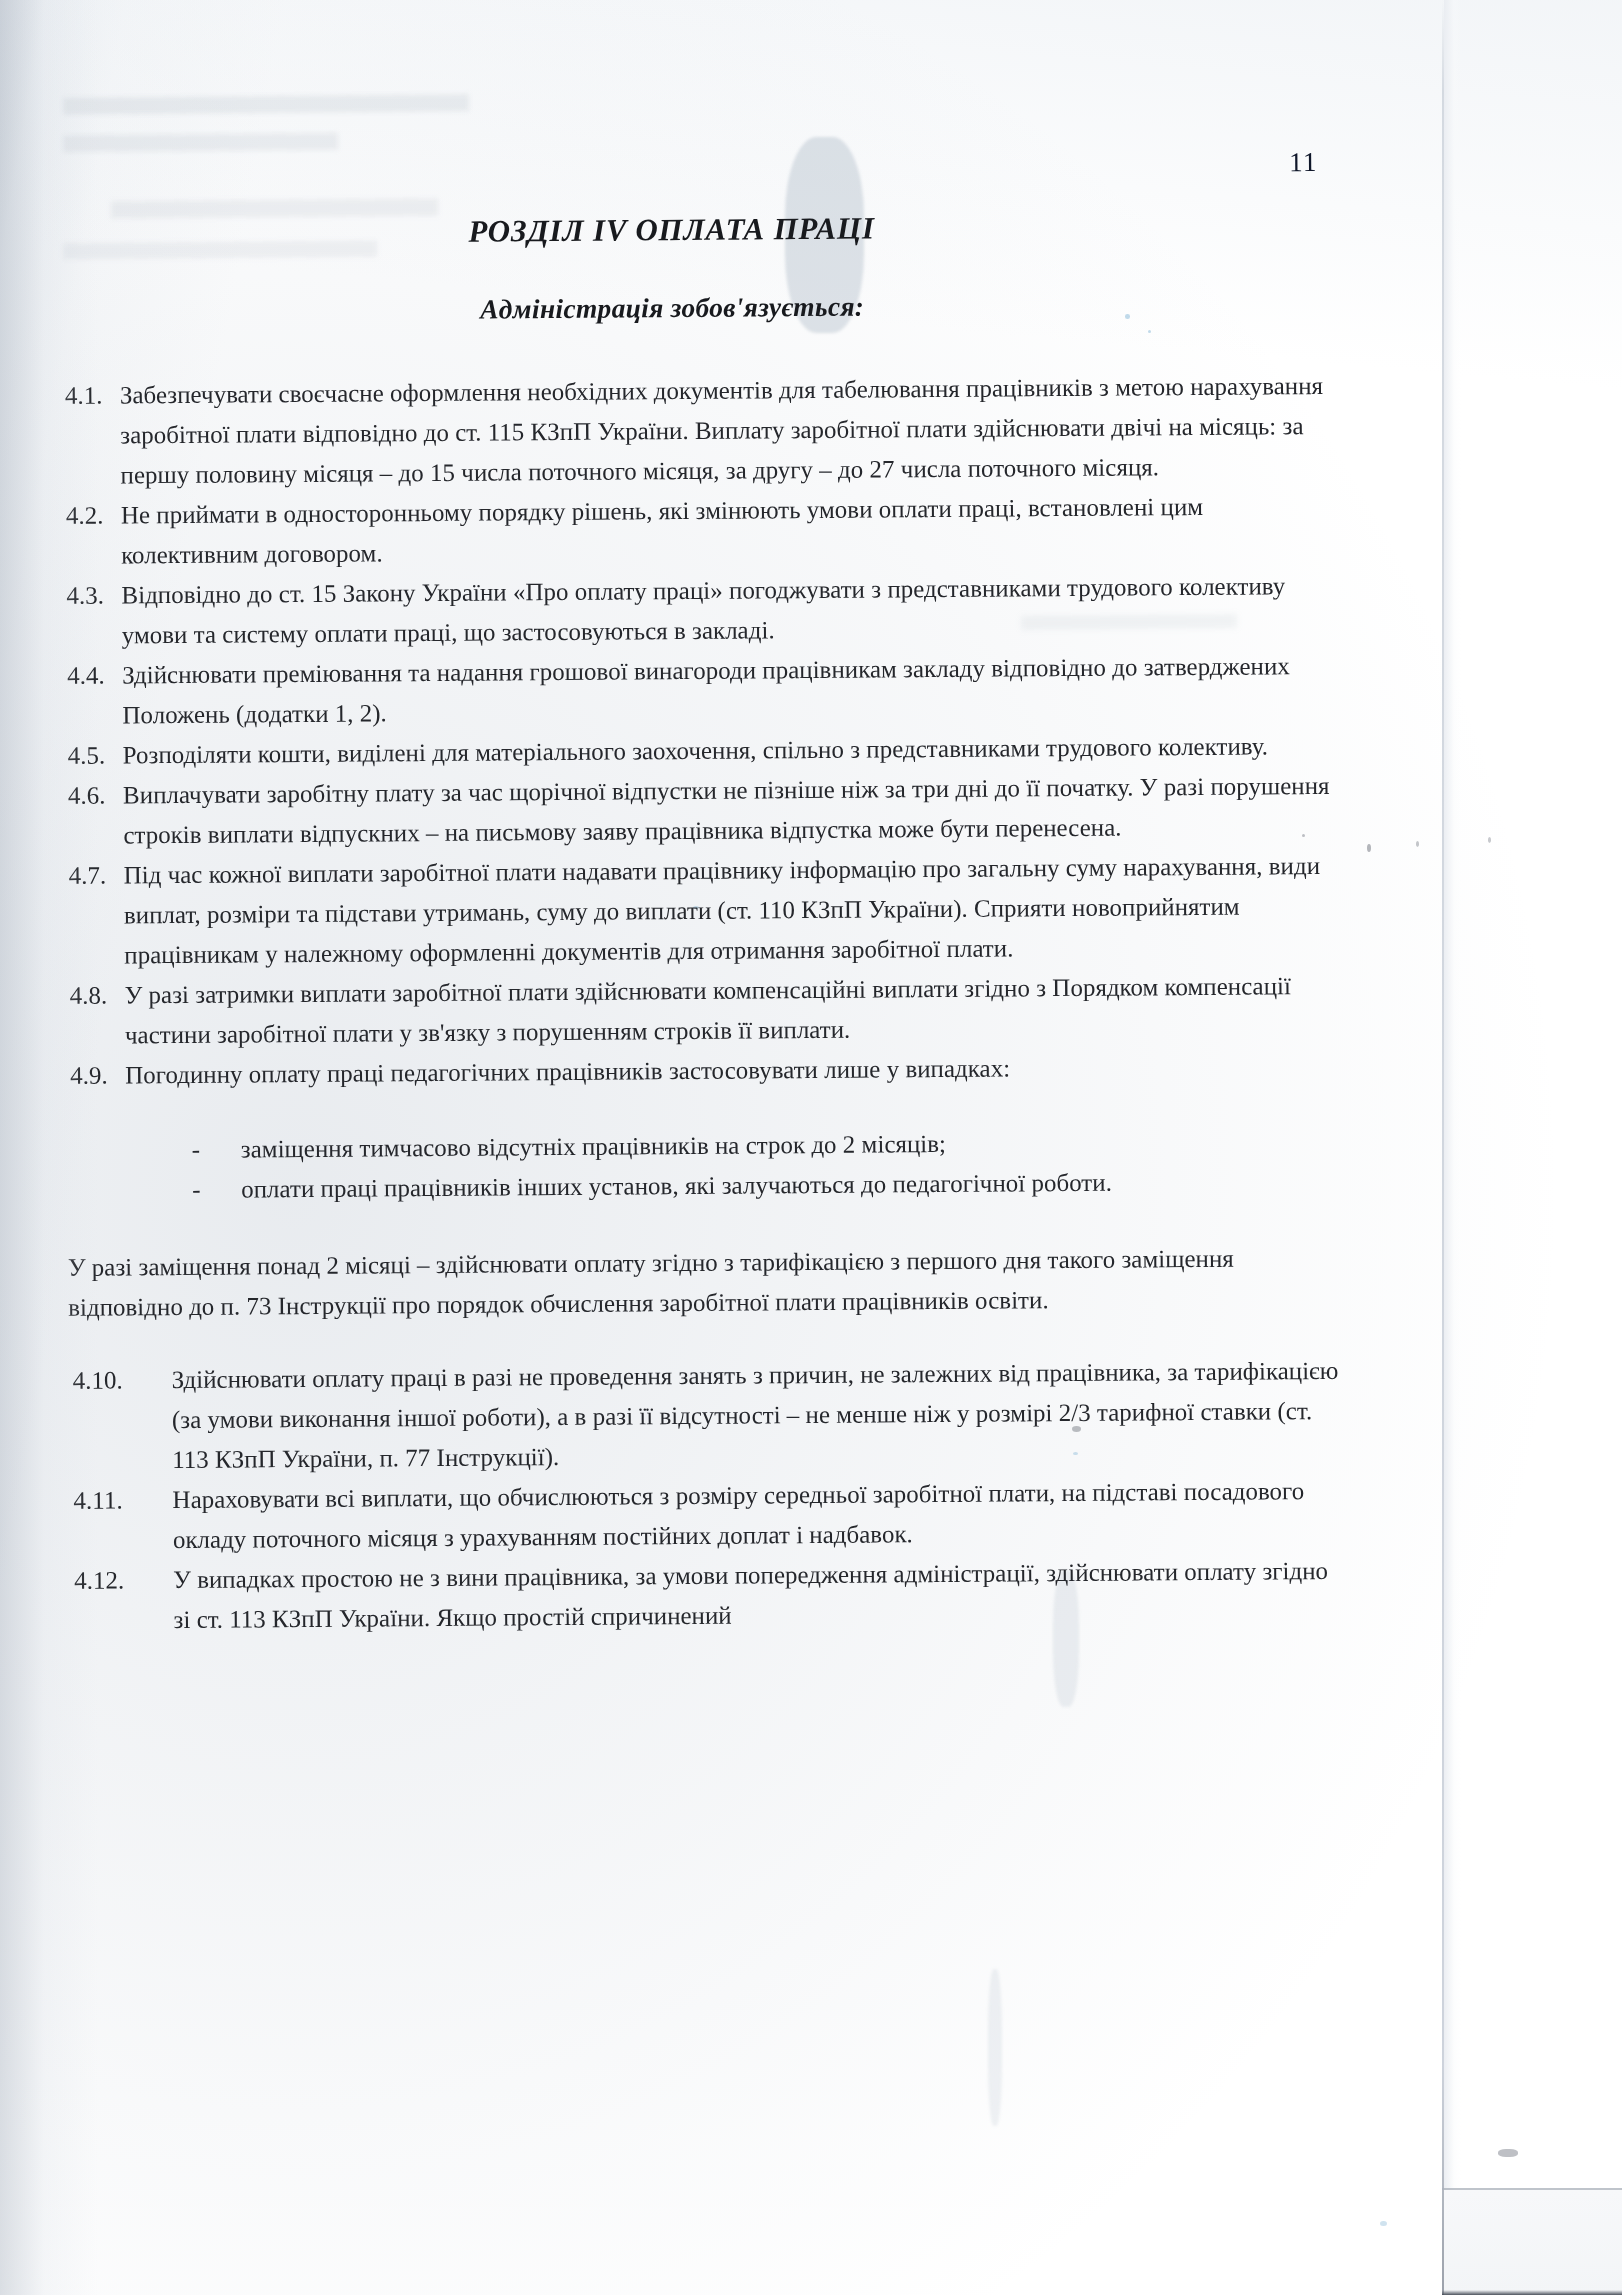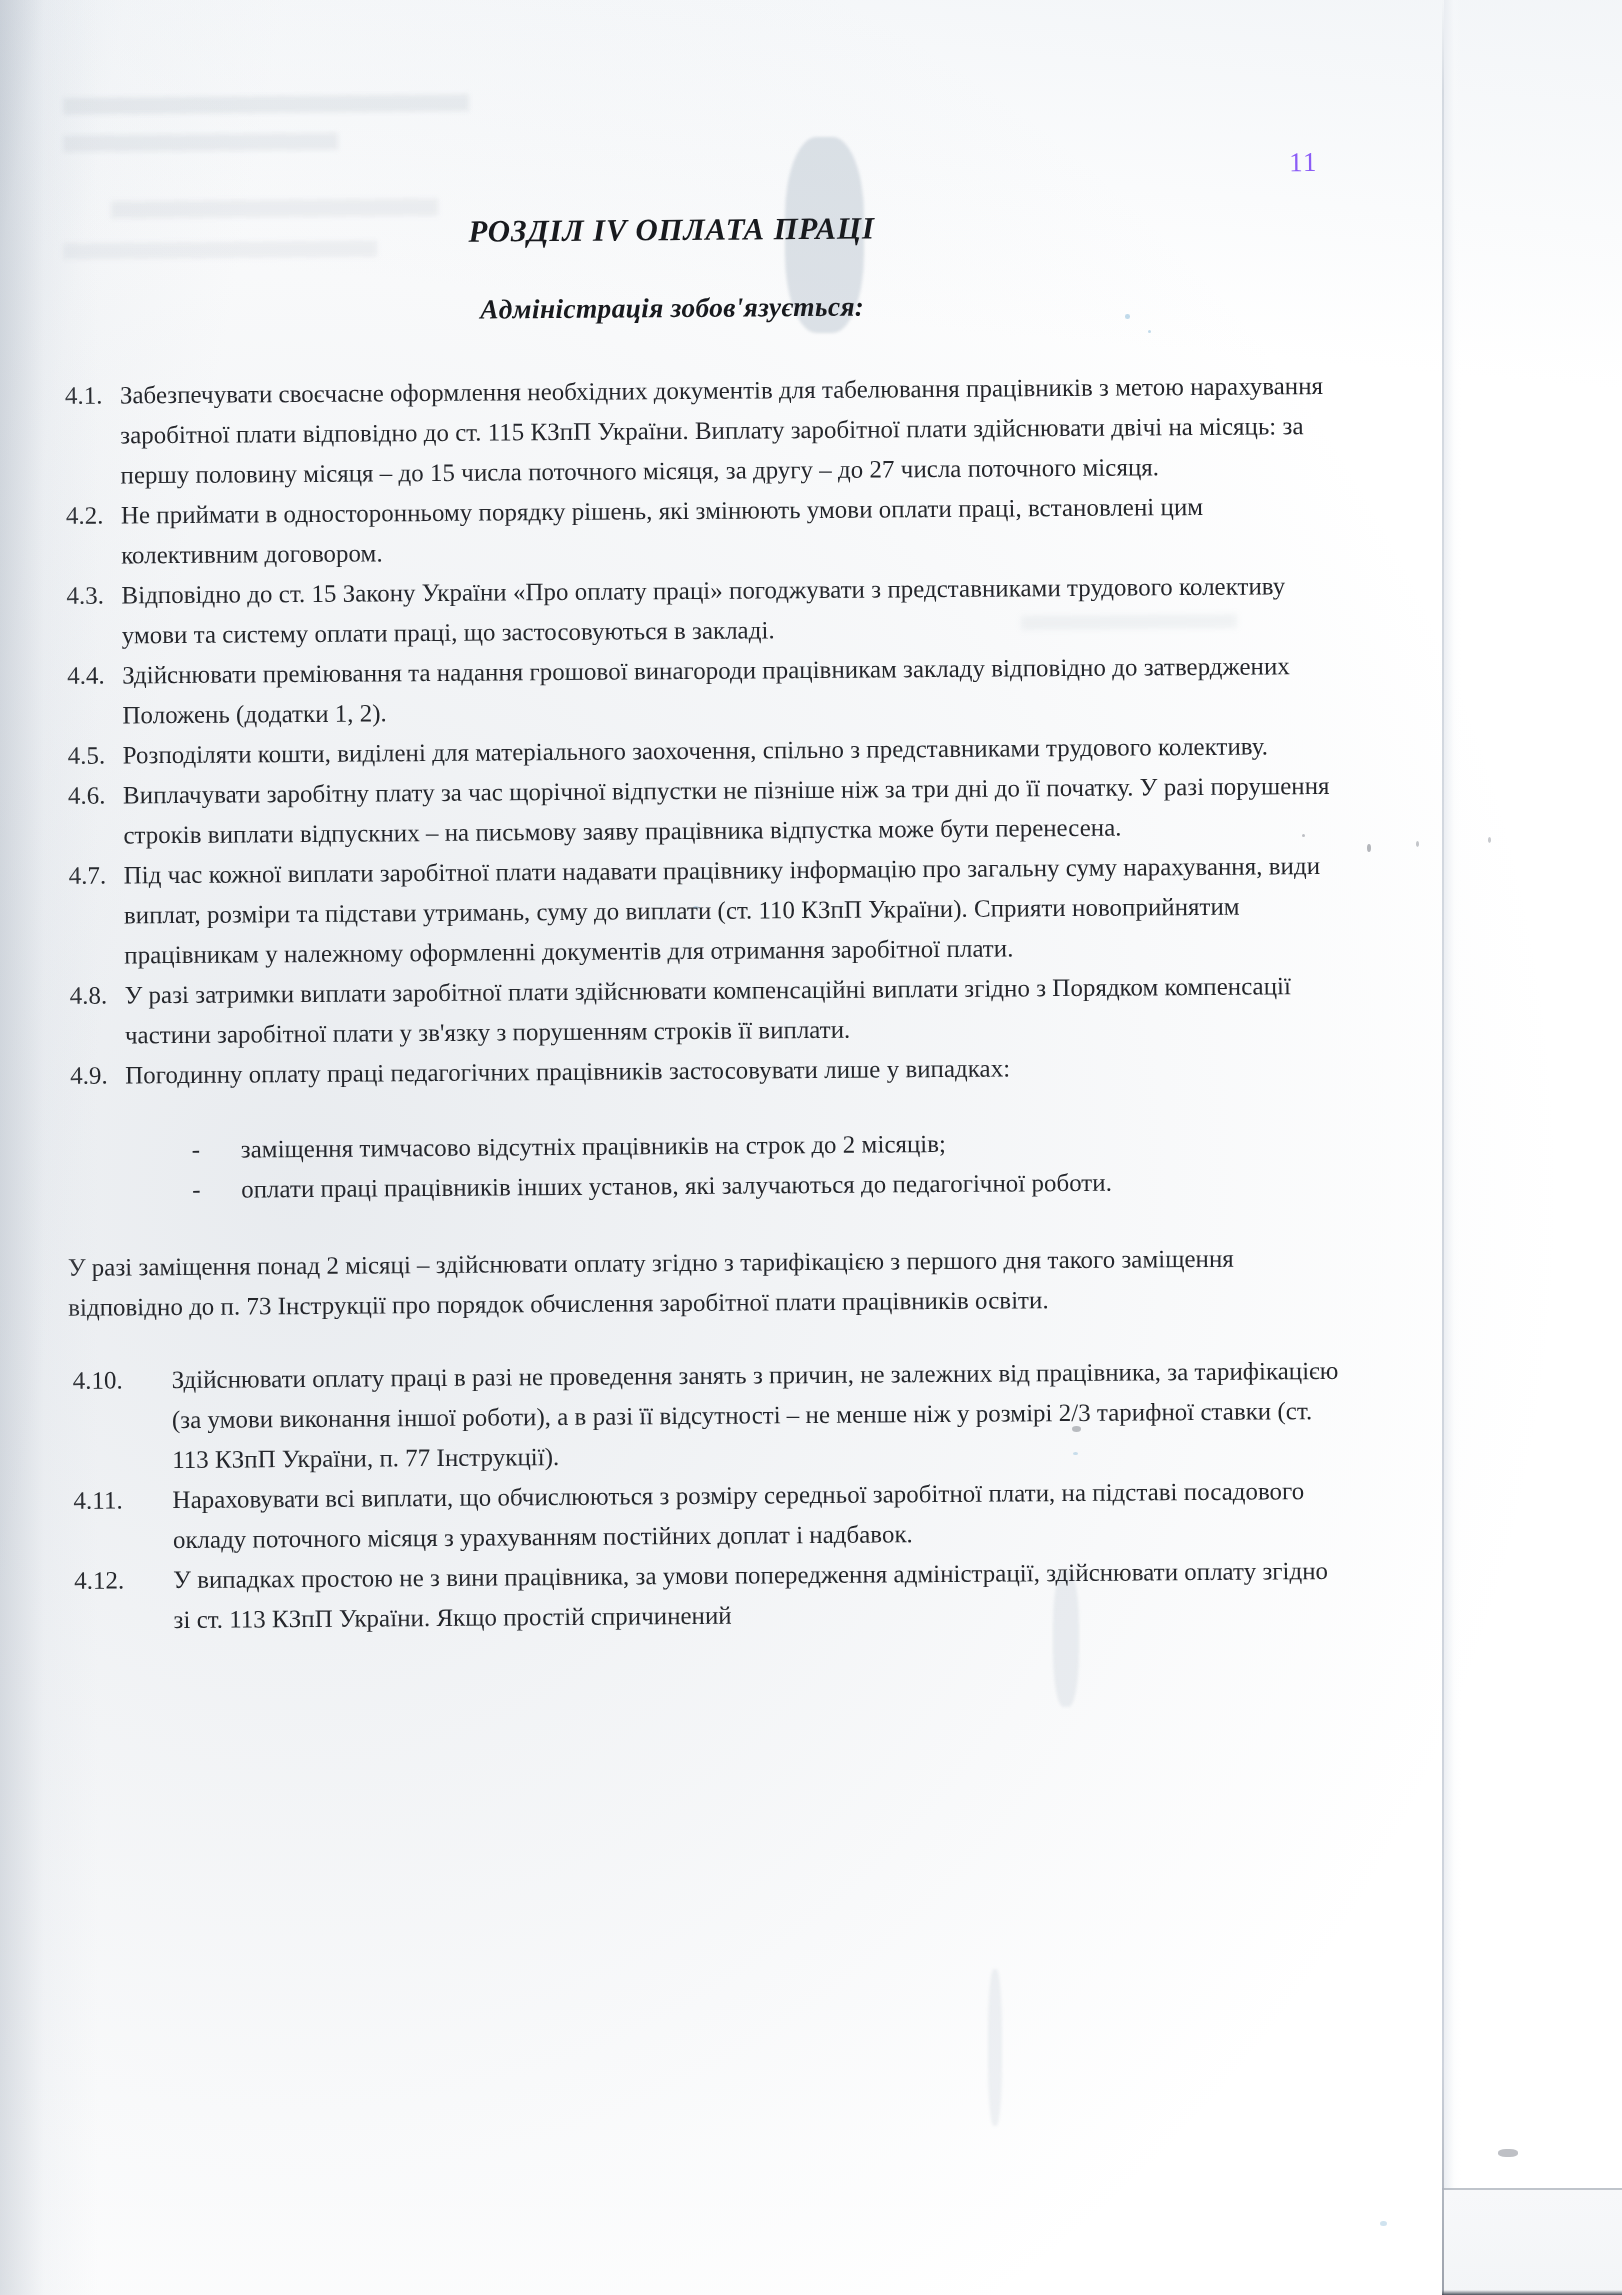--- a/index.html
+++ b/index.html
@@ -114,21 +114,21 @@
     transform: rotate(-0.45deg);
     transform-origin: 50% 40%;
   }
 
   .page-number {
     position: absolute;
     left: 1295px;
     top: 151px;
     font-size: 27px;
     letter-spacing: 1.3px;
-    color: #8b5cf6;
+    color: #0f172a;
   }
 
   .doc-title {
     position: absolute;
     left: 0;
     top: 211px;
     width: 1354px;
     text-align: center;
     font-weight: bold;
     font-style: italic;

